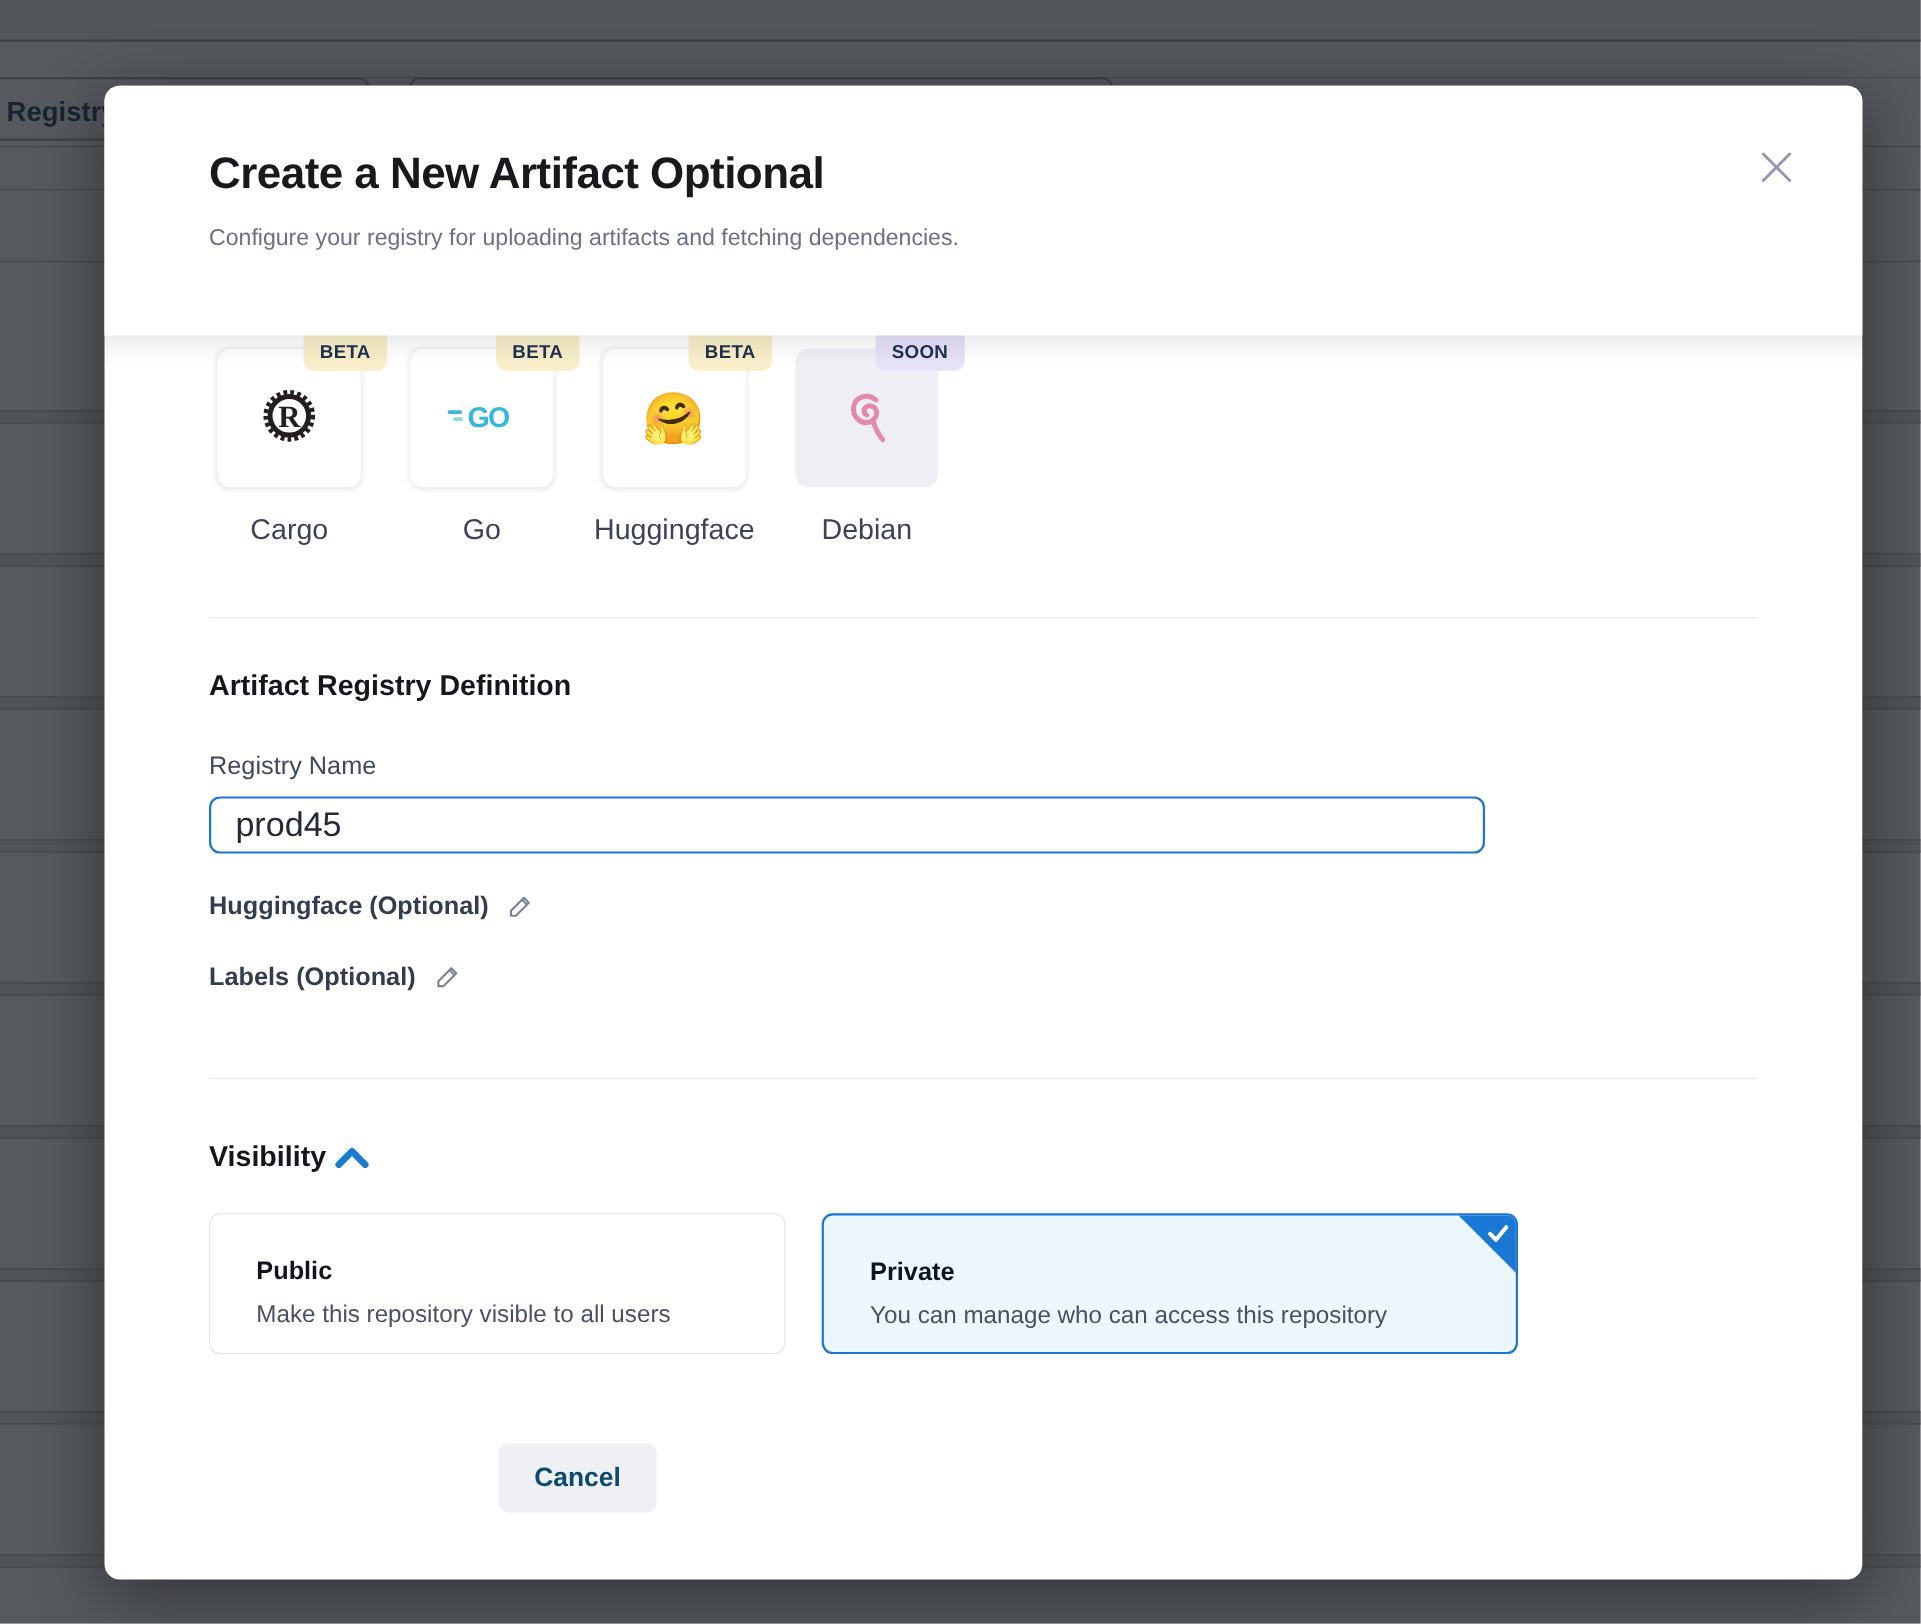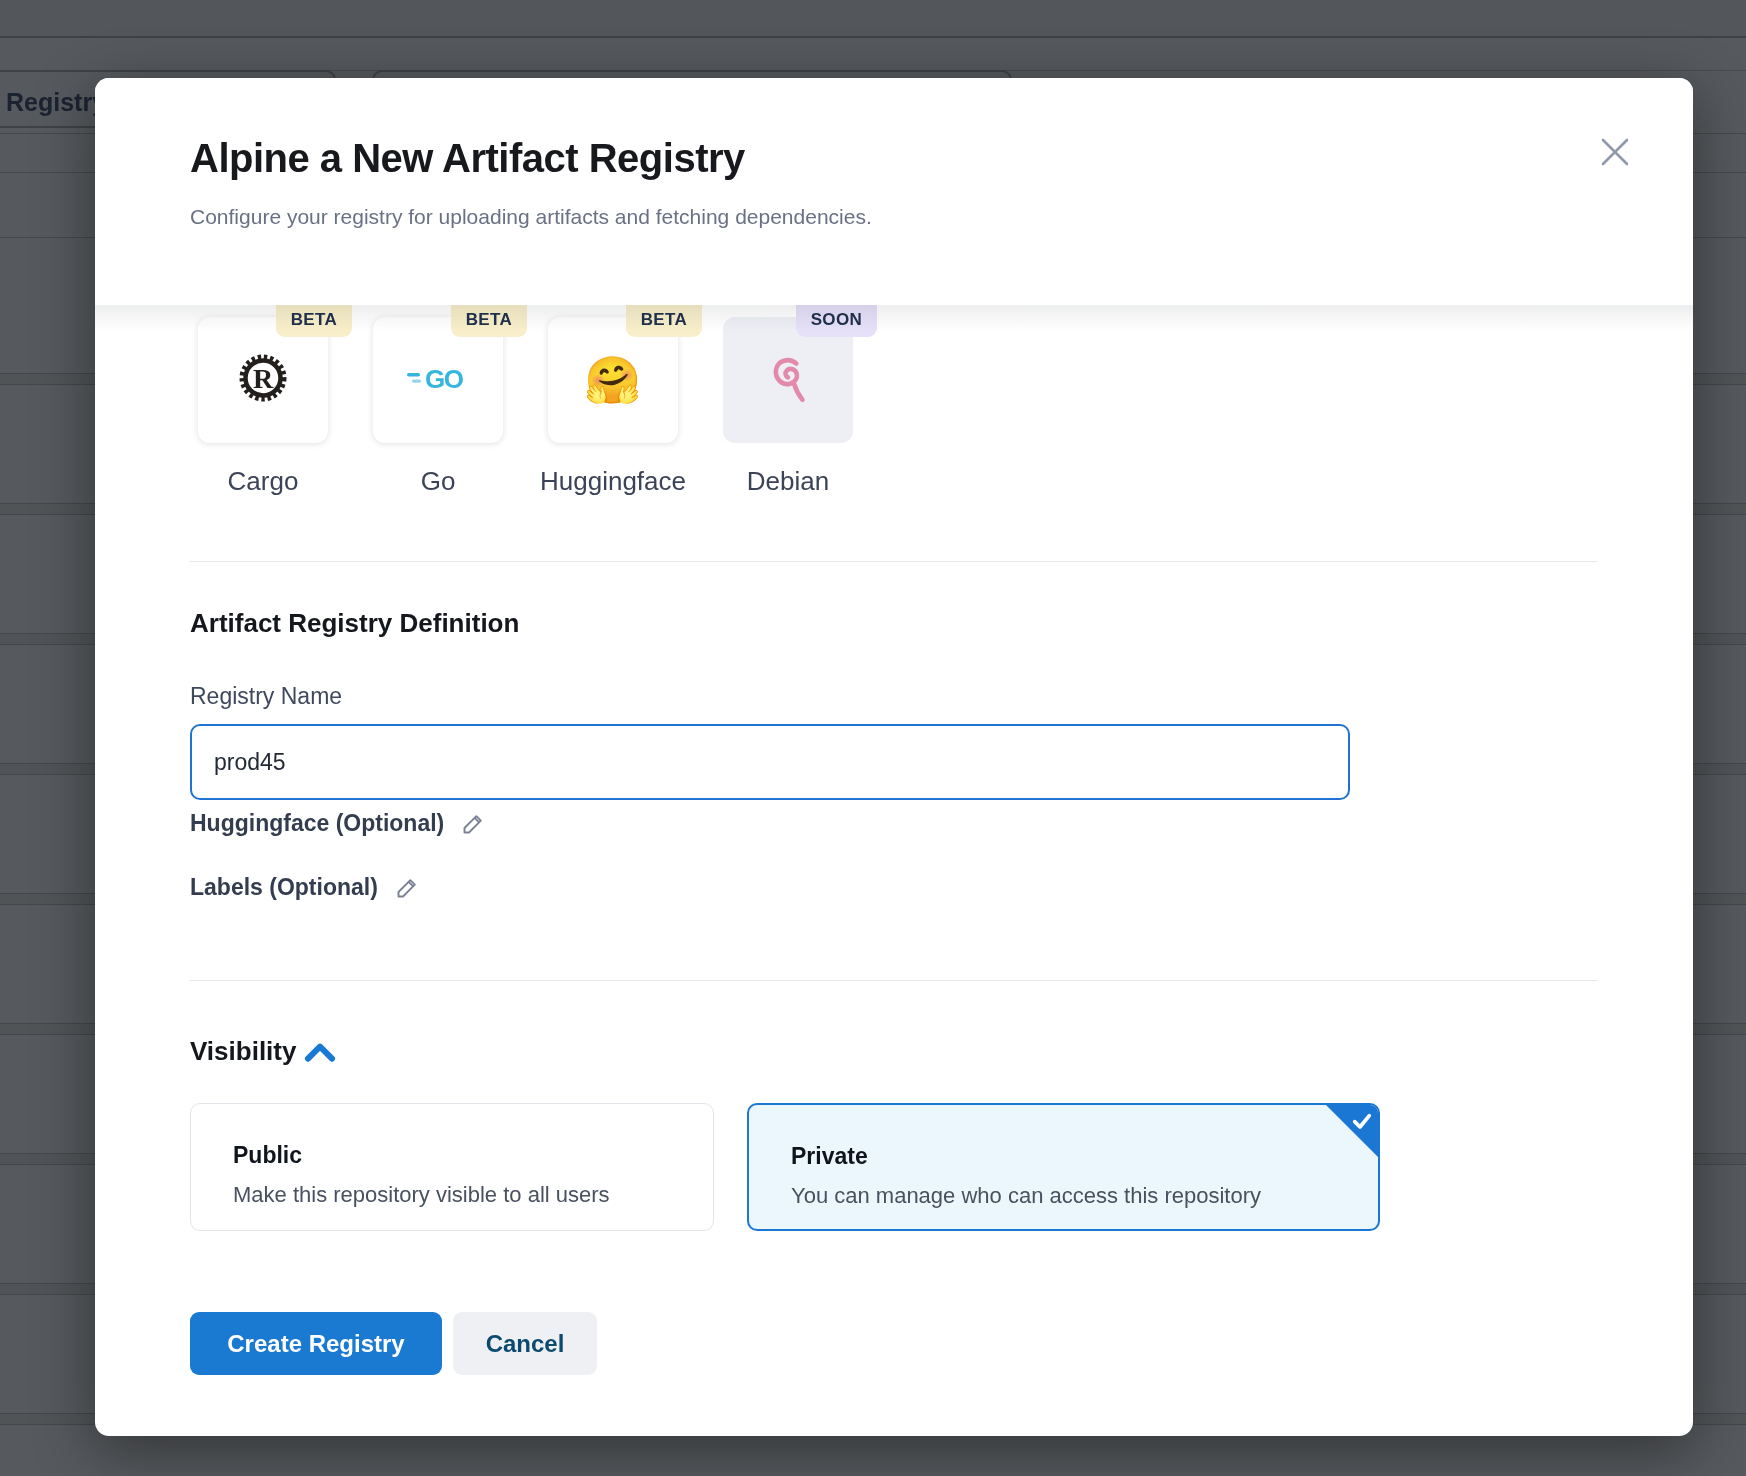--- a/index.html
+++ b/index.html
@@ -48,22 +48,22 @@
   .emoji-icon { font-size:46px; line-height:1;
                 font-family:"DejaVu Sans","Liberation Sans",sans-serif; }
 
   
   .divider { position:absolute; left:95px; width:1408px; height:1px; background:#e5e7ec; }
   #divider1 { top:483px; } #divider2 { top:902px; }
   .section-heading { font-size:26px; font-weight:bold; color:#14171c; position:absolute; left:95px; }
   #def-heading { top:530px; }
   .field-label { position:absolute; left:95px; font-size:23px; font-weight:500; color:#3f485c; }
   #registry-name-label { top:605px; }
-  .text-input { position:absolute; left:95px; top:646px; width:1160px; height:76px;
-                border:2px solid #1f74d3; border-radius:10px; font-size:23px; color:#242a35;
+  .text-input { position:absolute; left:95px; top:646px; width:1160px; height:52px;
+                border:2px solid #1f74d3; border-radius:10px; font-size:31px; color:#242a35;
                 padding:0 22px; outline:none; font-family:inherit; background:#fff; }
   .opt-row { position:absolute; left:95px; display:flex; align-items:center; gap:16px; }
   #desc-row { top:732px; } #labels-row { top:796px; }
   .opt-row .opt-label { font-size:23px; font-weight:700; color:#333d4f; }
   .pencil-btn { background:none; border:none; cursor:pointer; display:flex; padding:0; }
 
   #visibility-row { position:absolute; left:95px; top:958px; display:flex; align-items:center; gap:8px; }
 
   
   .vis-card { position:absolute; top:1025px; height:128px; border:1px solid #e3e5ea;
@@ -147,21 +147,21 @@
               <path d="M32 12 C25 6 14 9 12.5 18 C11 27 19 33.5 26 31.5 C31.5 29.9 34 24.5 31.8 20.4 C30 17 25.4 16.2 22.8 18.8 C20.8 20.8 21.4 24.3 24 25.3 M30 32 C31.5 37 34 42 38 47"></path>
             </svg></span>
     </div>
     <span class="badge soon">SOON</span>
     <span class="type-label">Debian</span>
   </div>
 
 </div>
 
   <div class="modal-header">
-    <div class="modal-title">Alpine a New Artifact Registry</div>
+    <div class="modal-title">Create a New Artifact Optional</div>
     <div class="modal-subtitle">Configure your registry for uploading artifacts and fetching dependencies.</div>
     <button class="close-btn">
       <svg width="36" height="36" viewBox="0 0 36 36" fill="none" stroke="#9298ad" stroke-width="2.6" stroke-linecap="round">
         <line x1="6" y1="6" x2="30" y2="30"></line>
           <line x1="30" y1="6" x2="6" y2="30"></line>
       </svg>
     </button>
   </div>
 
   <div class="divider" id="divider1"></div>
@@ -213,15 +213,14 @@
     <div class="vis-title">Private</div>
     <div class="vis-desc">You can manage who can access this repository</div>
     <div class="corner-check">
       <svg width="22" height="20" viewBox="0 0 16 15" fill="none" stroke="#ffffff" stroke-width="2.8" stroke-linecap="round" stroke-linejoin="round">
         <polyline points="2.5 8 6.5 12 13.5 3.5"></polyline>
       </svg>
     </div>
   </div>
 </div>
 
-  <button class="btn" id="create-btn">Create Registry</button>
   <button class="btn" id="cancel-btn">Cancel</button>
 </div>
 
 </body></html>

